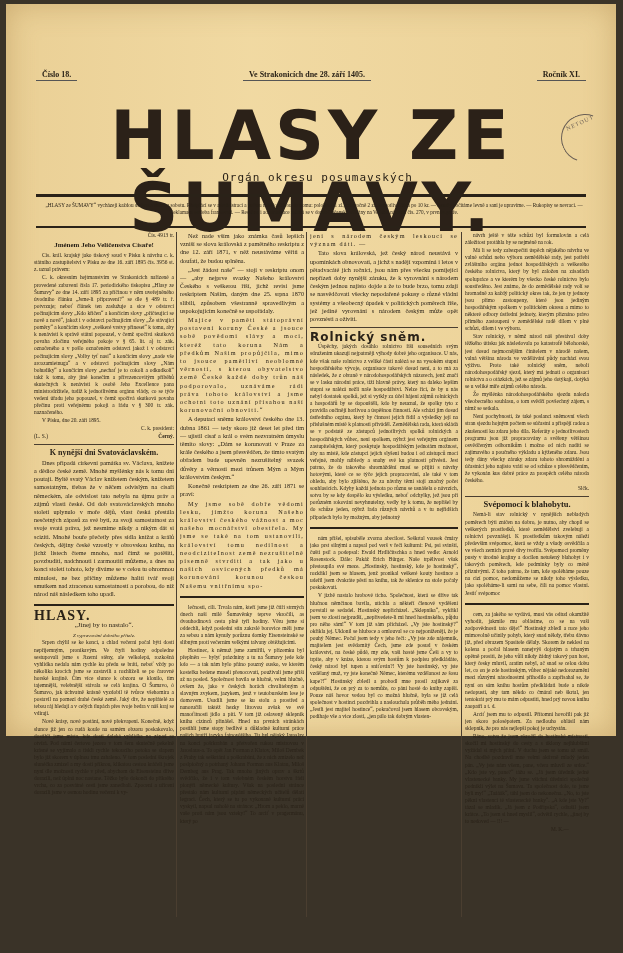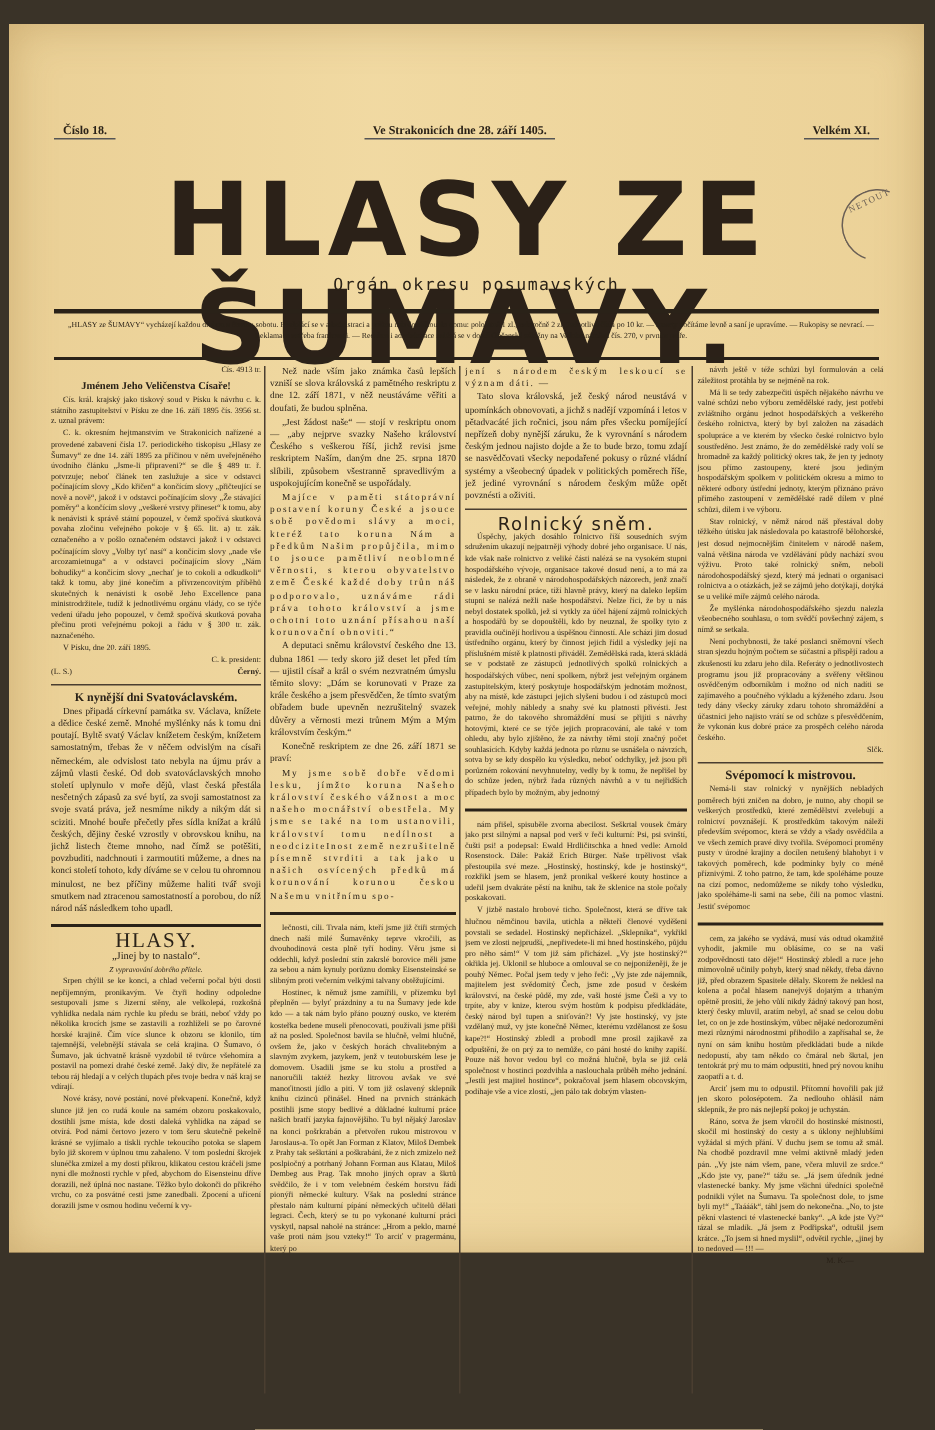--- a/index.html
+++ b/index.html
@@ -3,21 +3,21 @@
 <meta charset="utf-8">
 <style>
   html, body { margin: 0; padding: 0; }
   body {
     width: 623px; height: 953px; overflow: hidden;
     background: #3a3328;
     font-family: "Liberation Serif", "DejaVu Serif", serif;
     color: #2a2218;
   }
   .page {
-    position: absolute; left: 6px; top: 16px; width: 610px; height: 819px;
+    position: absolute; left: 6px; top: 4px; width: 610px; height: 732px;
     background: #f0d8a0;
     background-image: linear-gradient(90deg, rgba(200,160,90,0.15), rgba(255,240,200,0.05) 40%, rgba(200,160,90,0.12));
     box-shadow: inset 0 0 30px rgba(150,110,50,0.35);
   }
   .topline {
     position: absolute; top: 66px; left: 30px; right: 30px;
     display: flex; justify-content: space-between; font-size: 8px; font-weight: bold;
   }
   .topline span { border-bottom: 1px solid #555; padding: 0 6px 1px; }
   .masthead {
@@ -41,36 +41,36 @@
     position: absolute; top: 198px; left: 38px; width: 540px; text-align: center;
     font-size: 5.2px; line-height: 7.2px;
   }
   .col {
     position: absolute; top: 215px; font-size: 5.4px; line-height: 7.1px; text-align: justify;
     overflow: hidden; height: 680px;
   }
   .col p { margin: 0 0 1px 0; text-indent: 8px; }
   .vline { position: absolute; top: 215px; width: 1px; height: 685px; background: #4a3e30; }
   .head { font-weight: bold; text-align: center; font-size: 7px; margin: 3px 0; }
-  .big { font-size: 14px; font-weight: normal; text-align: center; margin: 6px 0 2px; letter-spacing: 1px; }
+  .big { font-size: 14px; font-weight: bold; text-align: left; margin: 6px 0 2px; letter-spacing: 1px; }
   .spaced { letter-spacing: 1.2px; }
   .right { text-align: right; }
   .hr { height: 1px; background: #4a3e30; margin: 4px 0; }
   .hr2 { height: 2px; background: #2a2218; margin: 6px 0; }
   .small { font-size: 5px; text-align: center; font-style: italic; }
 </style>
 </head>
 <body>
 
 <div class="page">
 
   <div class="topline">
     <span>Číslo 18.</span>
     <span>Ve Strakonicích dne 28. září 1405.</span>
-    <span>Velkém XI.</span>
+    <span>Ročník XI.</span>
   </div>
 
   <div class="masthead">HLASY ZE ŠUMAVY.</div>
   <div class="stamp">
       <span>NETOUT</span>
     </div>
   <div class="subtitle">Orgán okresu posumavských</div>
 
   <div class="rule-thick" style="top:190px"></div>
   <div class="notice">„HLASY ze ŠUMAVY“ vycházejí každou druhou a čtvrtou sobotu. Předplácí se v administraci a poštou neb donáškou do domu: pololetně 1 zl., celoročně 2 zl. Jednotlivá čísla po 10 kr. — Inserty počítáme levně a saní je upravíme. — Rukopisy se nevrací. — Reklamace netřeba frankovati. — Redakce i administrace nalézá se v domě Občanské záložny na Velkém náměstí čís. 270, v prvním patře.</div>
@@ -128,21 +128,21 @@
   <div class="vline" style="left:455px;top:228px"></div>
 
   <div class="col" style="left:459px;width:124px;top:228px">
     <p>návrh ještě v téže schůzi byl formulován a celá záležitost protáhla by se nejméně na rok.</p>
     <p>Má li se tedy zabezpečiti úspěch nějakého návrhu ve valné schůzi nebo výboru zemědělské rady, jest potřebí zvláštního orgánu jednot hospodářských a veškerého českého rolnictva, který by byl založen na zásadách spolupráce a ve kterém by všecko české rolnictvo bylo soustředěno. Jest známo, že do zemědělské rady volí se hromadně za každý politický okres tak, že jen ty jednoty jsou přímo zastoupeny, které jsou jediným hospodářským spolkem v politickém okresu a mimo to některé odbory ústřední jednoty, kterým přiznáno právo přímého zastoupení v zemědělské radě dílem v plné schůzi, dílem i ve výboru.</p>
     <p>Stav rolnický, v němž národ náš přestával doby těžkého útisku jak následovala po katastrofě bělohorské, jest dosud nejmocnějším činitelem v národě našem, valná většina národa ve vzdělávání půdy nachází svou výživu. Proto také rolnický sněm, neboli národohospodářský sjezd, který má jednati o organisaci rolnictva a o otázkách, jež se zájmů jeho dotýkají, dotýká se u veliké míře zájmů celého národa.</p>
     <p>Že myšlénka národohospodářského sjezdu nalezla všeobecného souhlasu, o tom svědčí povšechný zájem, s nímž se setkala.</p>
     <p>Není pochybnosti, že také poslanci sněmovní všech stran sjezdu hojným počtem se súčastní a přispějí radou a zkušeností ku zdaru jeho díla. Referáty o jednotlivostech programu jsou již propracovány a svěřeny většinou osvědčeným odborníkům i možno od nich nadíti se zajímavého a poučného výkladu a kýženého zdaru. Jsou tedy dány všecky záruky zdaru tohoto shromáždění a účastníci jeho najisto vrátí se od schůze s přesvědčením, že vykonán kus dobré práce za prospěch celého národa českého.</p>
     <div class="right">Slčk.</div>
     <div class="hr"></div>
-    <div class="head" style="font-size:8.5px">Svépomocí k mistrovou.</div>
+    <div class="head" style="font-size:8.5px">Svépomocí k blahobytu.</div>
     <p>Nemá-li stav rolnický v nynějších nebladých poměrech býti zničen na dobro, je nutno, aby chopil se veškerých prostředků, které zemědělství zvelebují a rolnictví povznášejí. K prostředkům takovým náleží především svépomoc, která se vždy a všady osvědčila a ve všech zemích pravé divy tvořila. Svépomocí proměny pusty v úrodné krajiny a docílen netušený blahobyt i v takových poměrech, kde podmínky byly co méně příznivými. Z toho patrno, že tam, kde spoléháme pouze na cizí pomoc, nedomůžeme se nikdy toho výsledku, jako spoléháme-li sami na sebe, čili na pomoc vlastní. Jestiť svépomoc</p>
     <div class="hr2"></div>
     <p>cem, za jakého se vydává, musí vás odtud okamžitě vyhodit, jakmile mu oblásíme, co se na vaší zodpovědnosti tato děje!“ Hostinský zbledl a ruce jeho mimovolně učinily pohyb, který snad někdy, třeba dávno již, před obrazem Spasitele dělaly. Skorem že neklesl na kolena a počal hlasem nanejvýš dojatým a trhaným opětně prositi, že jeho vůlí nikdy žádný takový pan host, který česky mluvil, aratím nebyl, ač snad se celou dobu let, co on je zde hostinským, vůbec nějaké nedorozumění mezi různými národnostmi přihodilo a zapřísahal se, že nyní on sám knihu hostům předkládati bude a nikde nedopustí, aby tam někdo co čmáral neb škrtal, jen tentokrát prý mu to mám odpustiti, hned prý novou knihu zaopatří a t. d.</p>
     <p>Arciť jsem mu to odpustil. Přítomní hovořili pak již jen skoro polosépotem. Za nedlouho ohlásil nám sklepník, že pro nás nejlepší pokoj je uchystán.</p>
     <p>Ráno, sotva že jsem vkročil do hostinské místnosti, skočil mi hostinský do cesty a s úklony nejhlubšími vyžádal si mých přání. V duchu jsem se tomu až smál. Na chodbě pozdravil mne velmi aktivně mladý jeden pán. „Vy jste nám všem, pane, včera mluvil ze srdce.“ „Kdo jste vy, pane?“ tážu se. „Já jsem úředník jedné vlastenecké banky. My jsme všichni úředníci společně podnikli výlet na Šumavu. Ta společnost dole, to jsme byli my!“ „Taááák“, táhl jsem do nekonečna. „No, to jste pěkní vlastenci té vlastenecké banky“. „A kde jste Vy?“ tázal se mladík. „Já jsem z Podřipska“, odtušil jsem krátce. „To jsem si hned myslil“, odvětil rychle, „jinej by to nedoved — !!! —</p>
     <div class="right" style="padding-right:20px">M. K.—</div>
   </div>
 
 </div>
 

